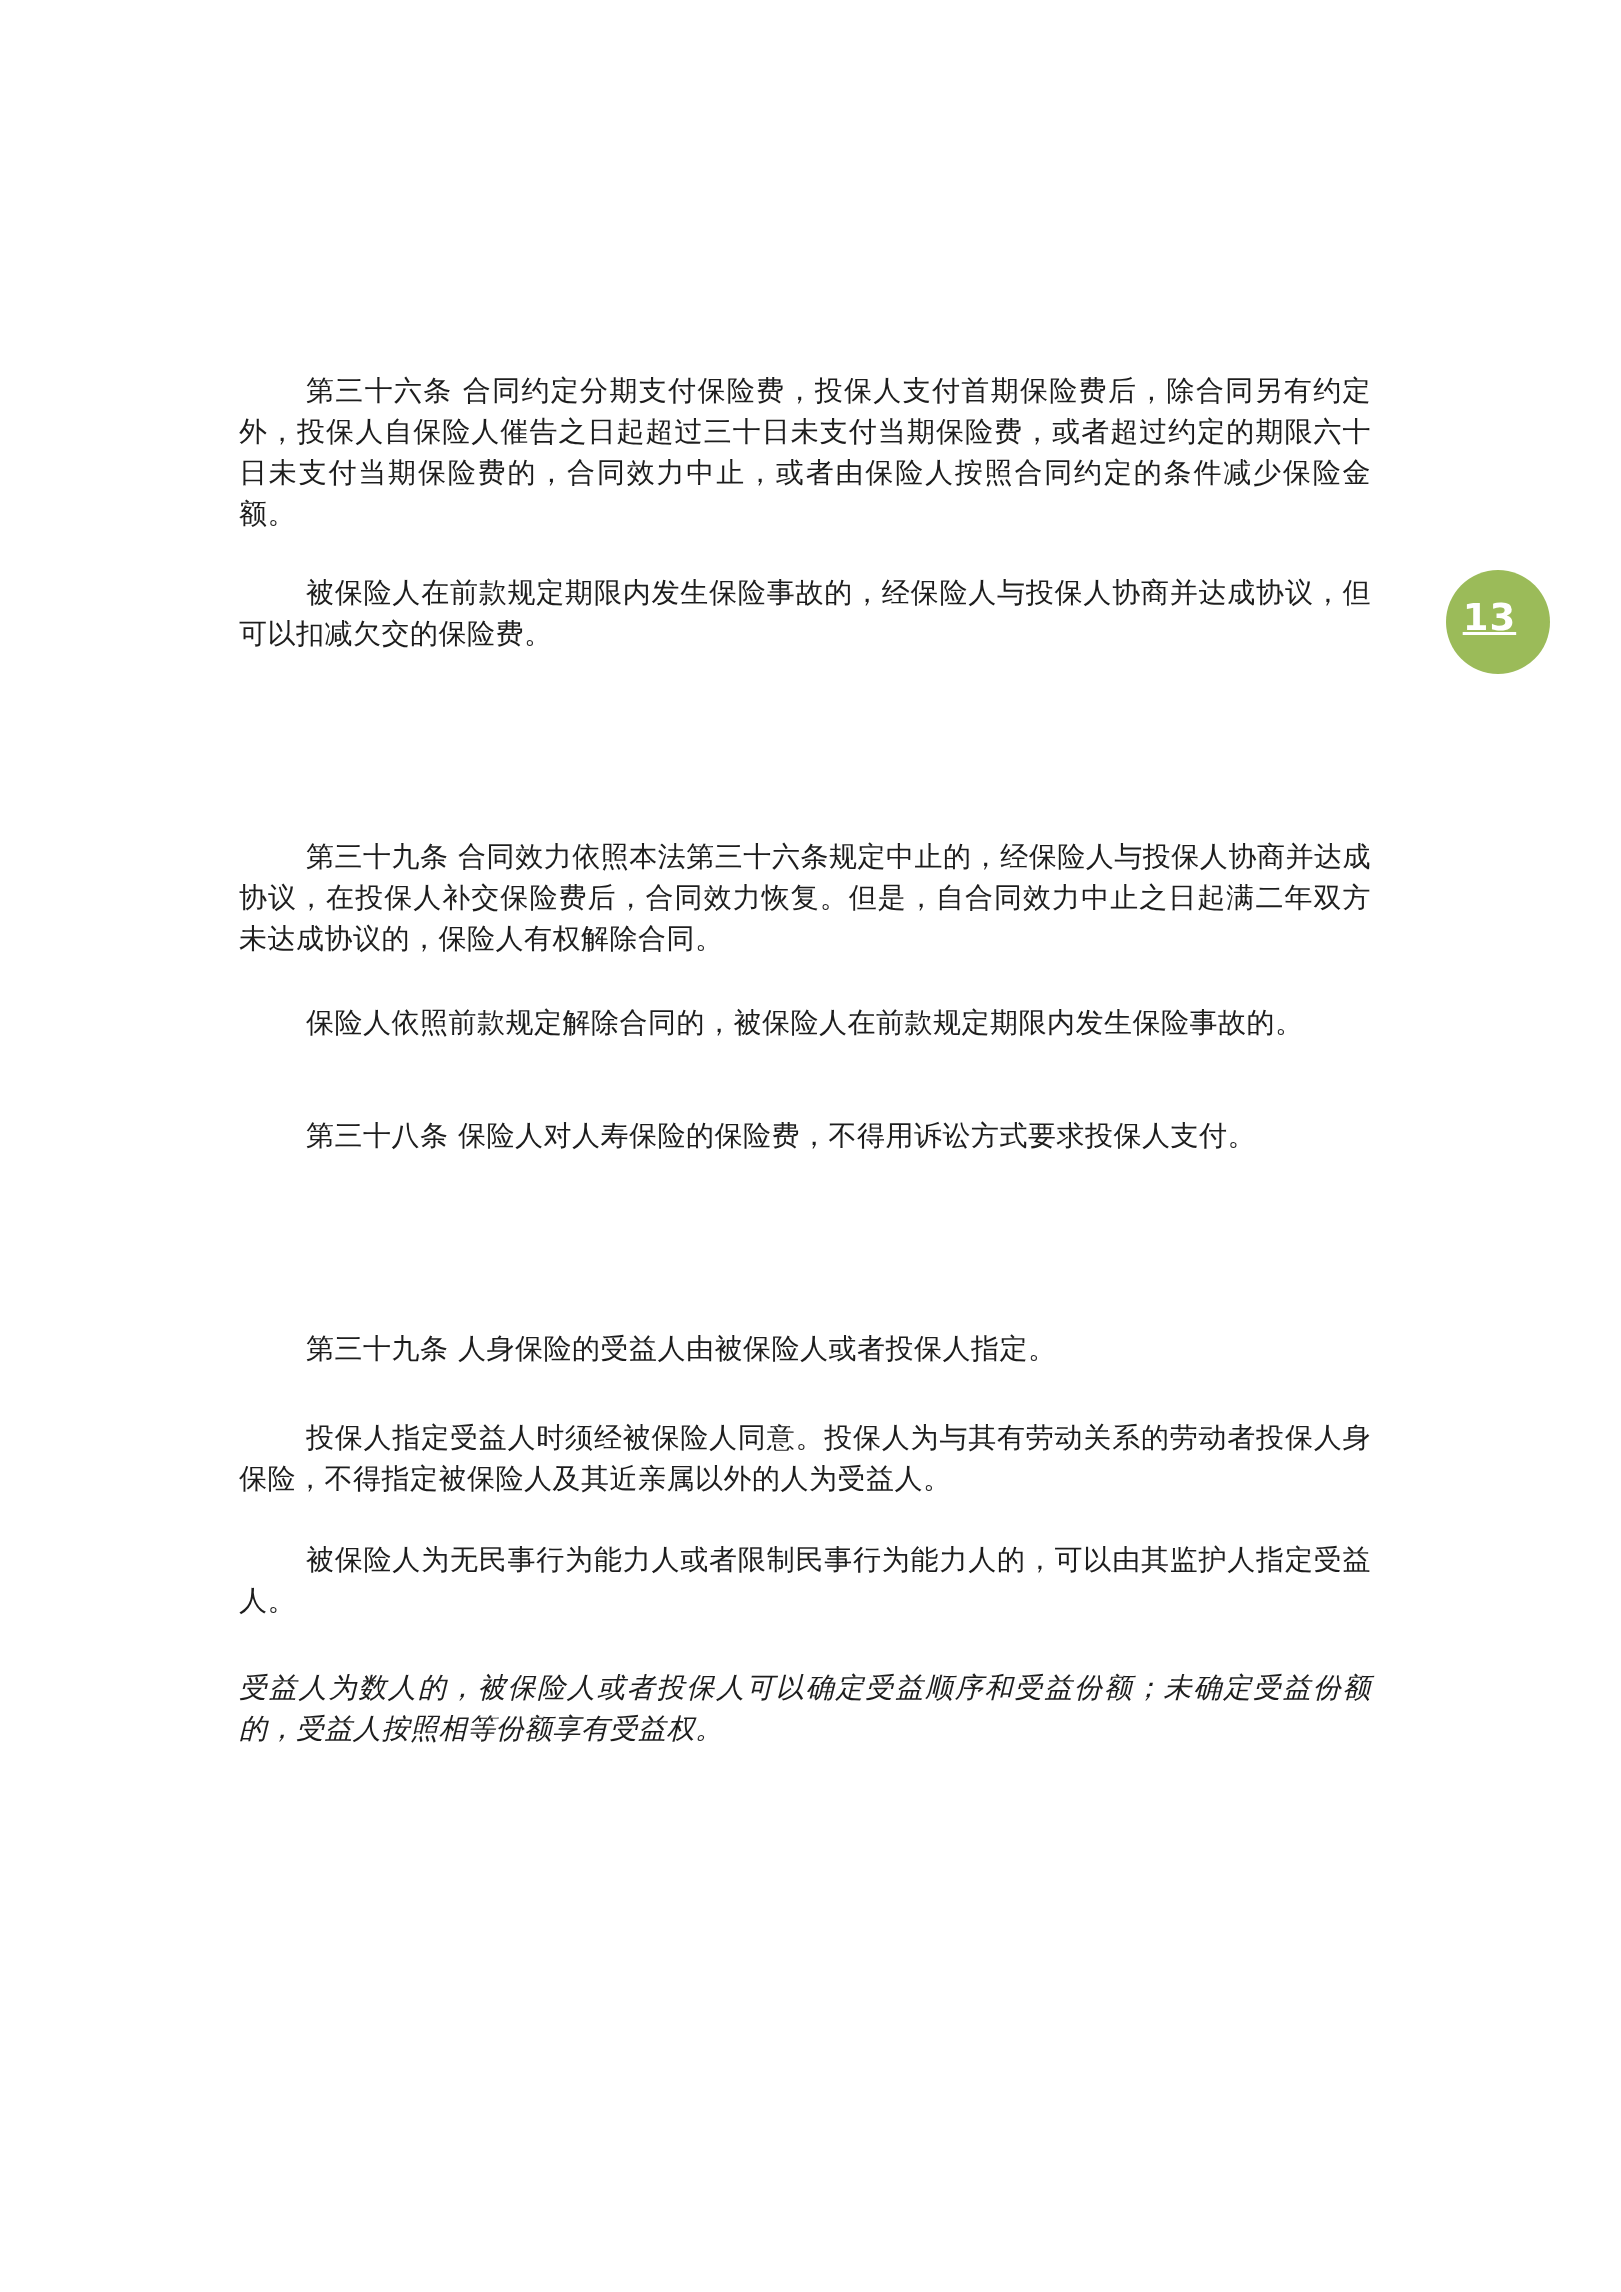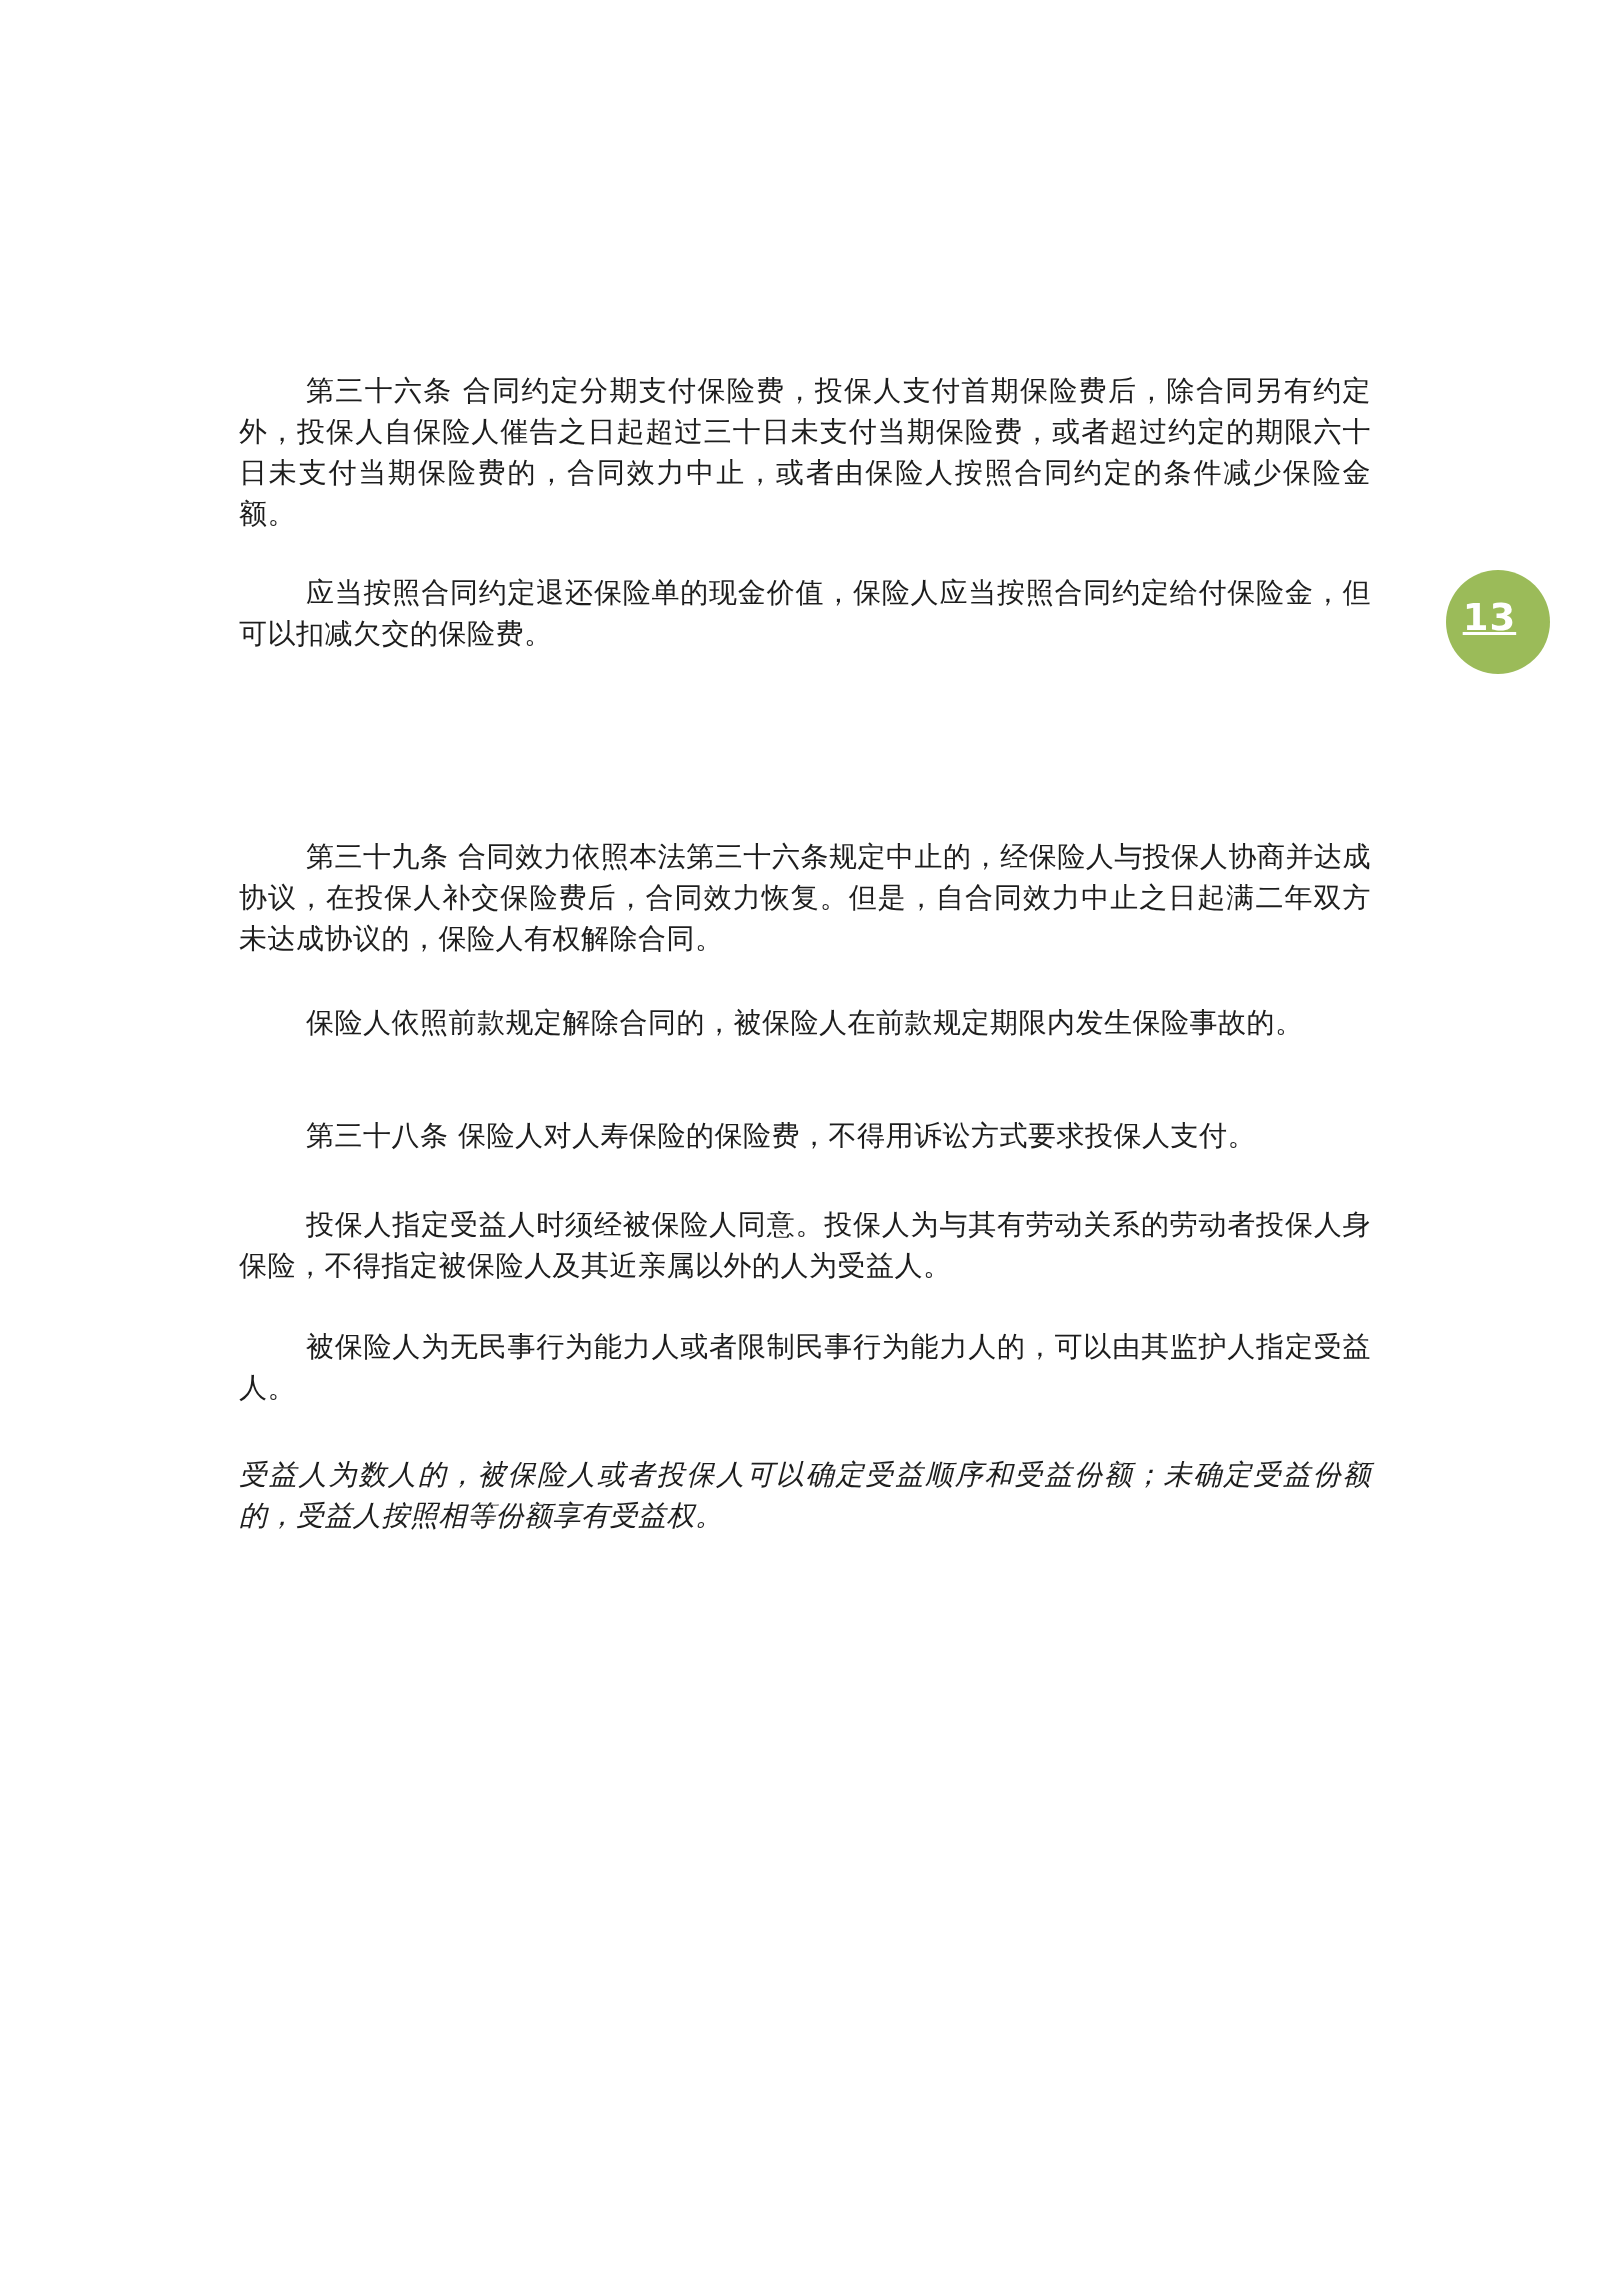--- a/index.html
+++ b/index.html
@@ -61,24 +61,25 @@
     text-decoration: underline;
   }
 </style>
 </head>
 <body>
 
 <div class="page">
 
   <div class="text-column" style="color: rgb(29, 29, 29);">
     <p class="para">第三十六条 合同约定分期支付保险费，投保人支付首期保险费后，除合同另有约定外，投保人自保险人催告之日起超过三十日未支付当期保险费，或者超过约定的期限六十日未支付当期保险费的，合同效力中止，或者由保险人按照合同约定的条件减少保险金额。</p>
-    <p class="para gap-p2">应当按照合同约定退还保险单的现金价值，保险人应当按照合同约定给付保险金，但可以扣减欠交的保险费。</p>
+    <p class="para gap-p2">被保险人在前款规定期限内发生保险事故的，经保险人与投保人协商并达成协议，但可以扣减欠交的保险费。</p>
     <p class="para gap-p3">第三十九条 合同效力依照本法第三十六条规定中止的，经保险人与投保人协商并达成协议，在投保人补交保险费后，合同效力恢复。但是，自合同效力中止之日起满二年双方未达成协议的，保险人有权解除合同。</p>
     <p class="para gap-p4">保险人依照前款规定解除合同的，被保险人在前款规定期限内发生保险事故的。</p>
     <p class="para gap-p5">第三十八条 保险人对人寿保险的保险费，不得用诉讼方式要求投保人支付。</p>
+    <p class="para gap-p6">第三十九条 人身保险的受益人由被保险人或者投保人指定。</p>
     <p class="para gap-p7">投保人指定受益人时须经被保险人同意。投保人为与其有劳动关系的劳动者投保人身保险，不得指定被保险人及其近亲属以外的人为受益人。</p>
     <p class="para gap-p8">被保险人为无民事行为能力人或者限制民事行为能力人的，可以由其监护人指定受益人。</p>
     <p class="para gap-p10 no-indent">受益人为数人的，被保险人或者投保人可以确定受益顺序和受益份额；未确定受益份额的，受益人按照相等份额享有受益权。</p>
   </div>
 
   <div class="page-badge" style="background: rgb(155, 187, 89);">
     <span class="num">13</span>
   </div>
 
 </div>

